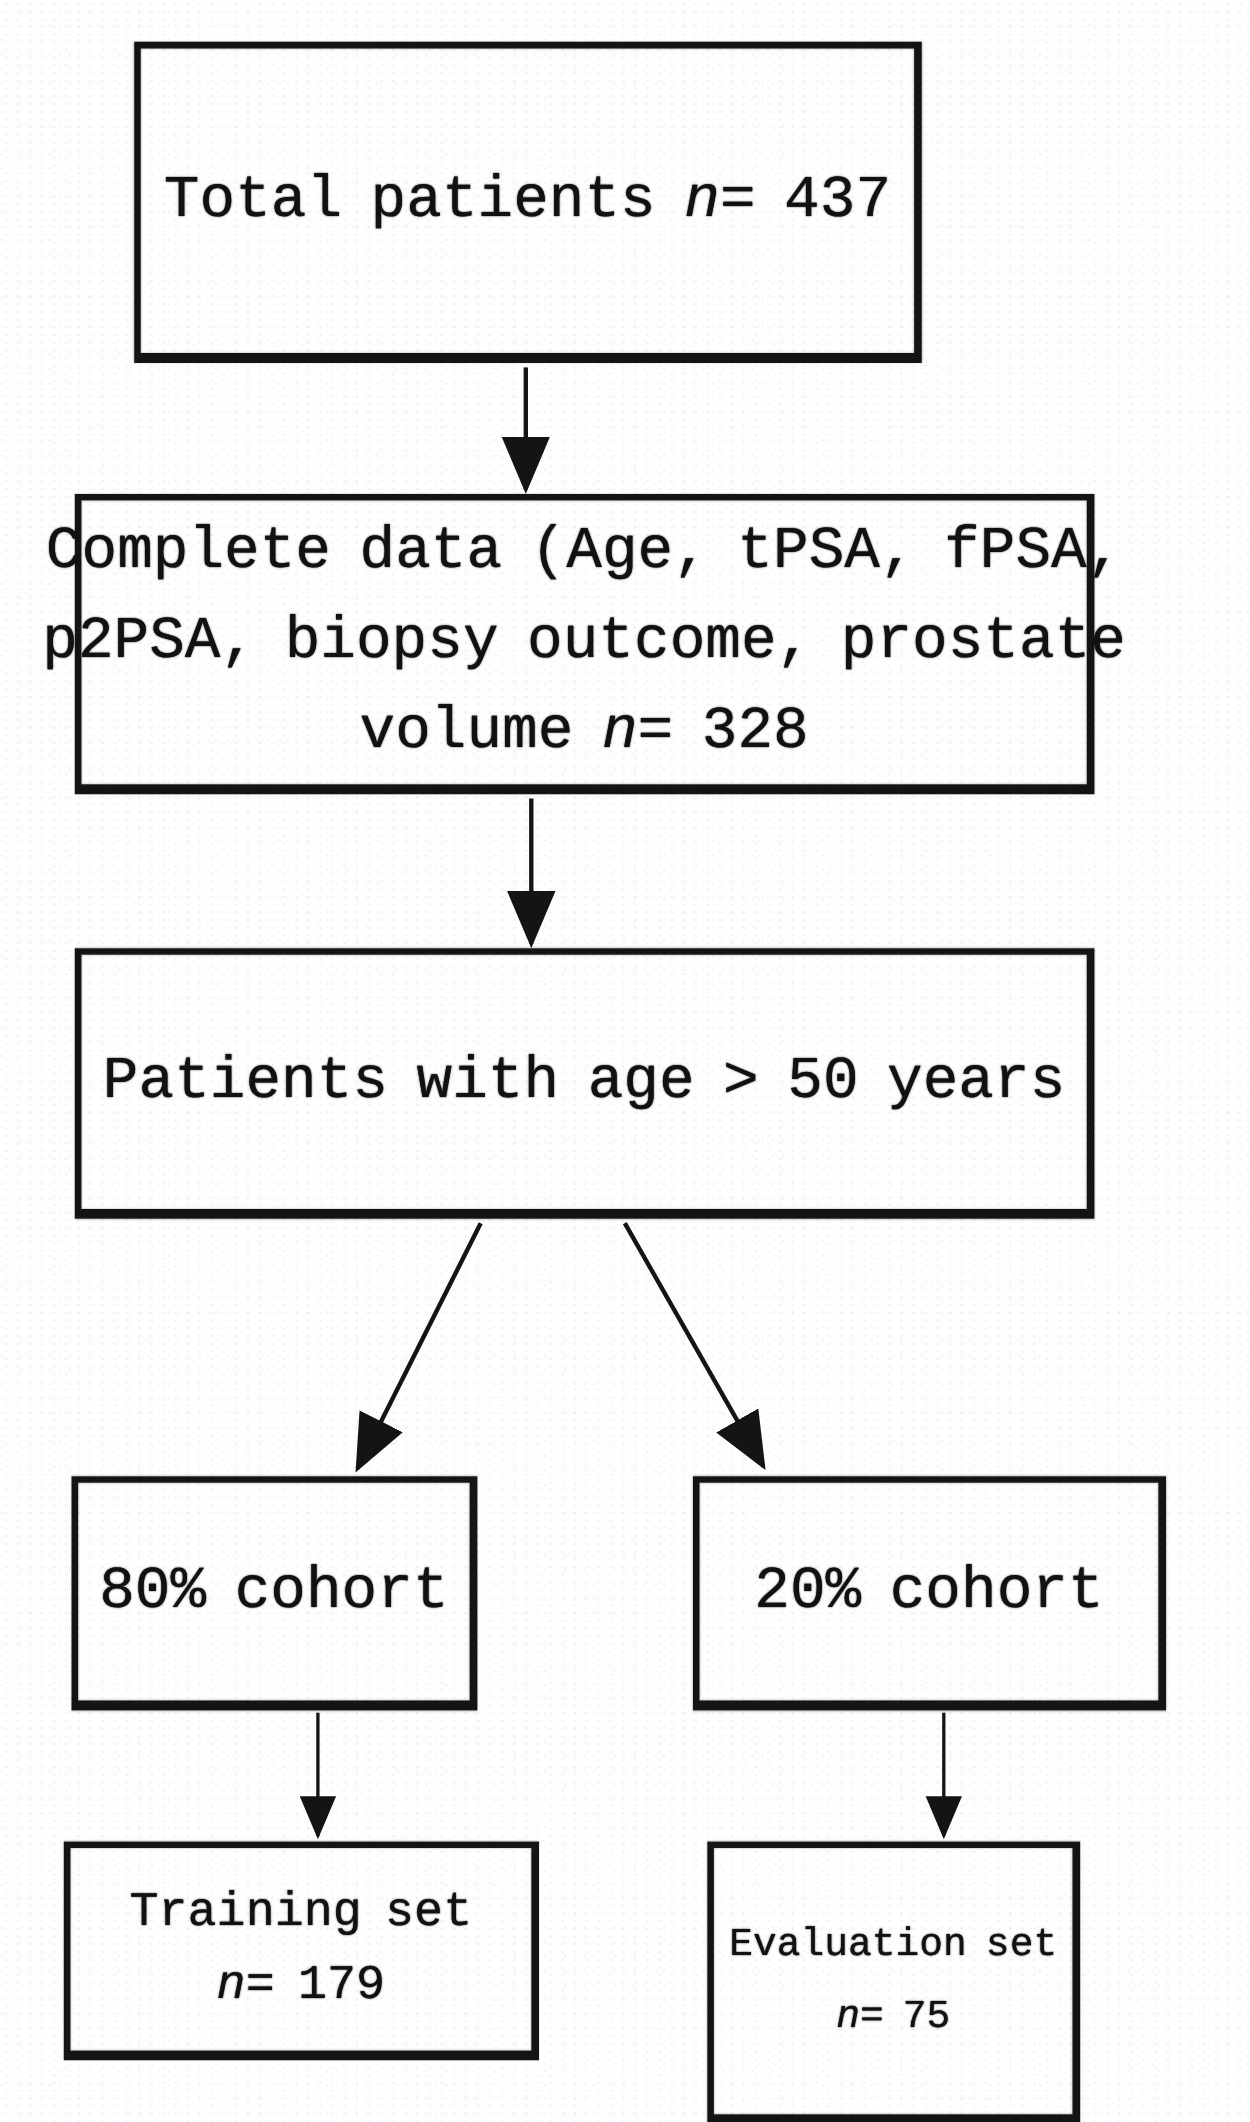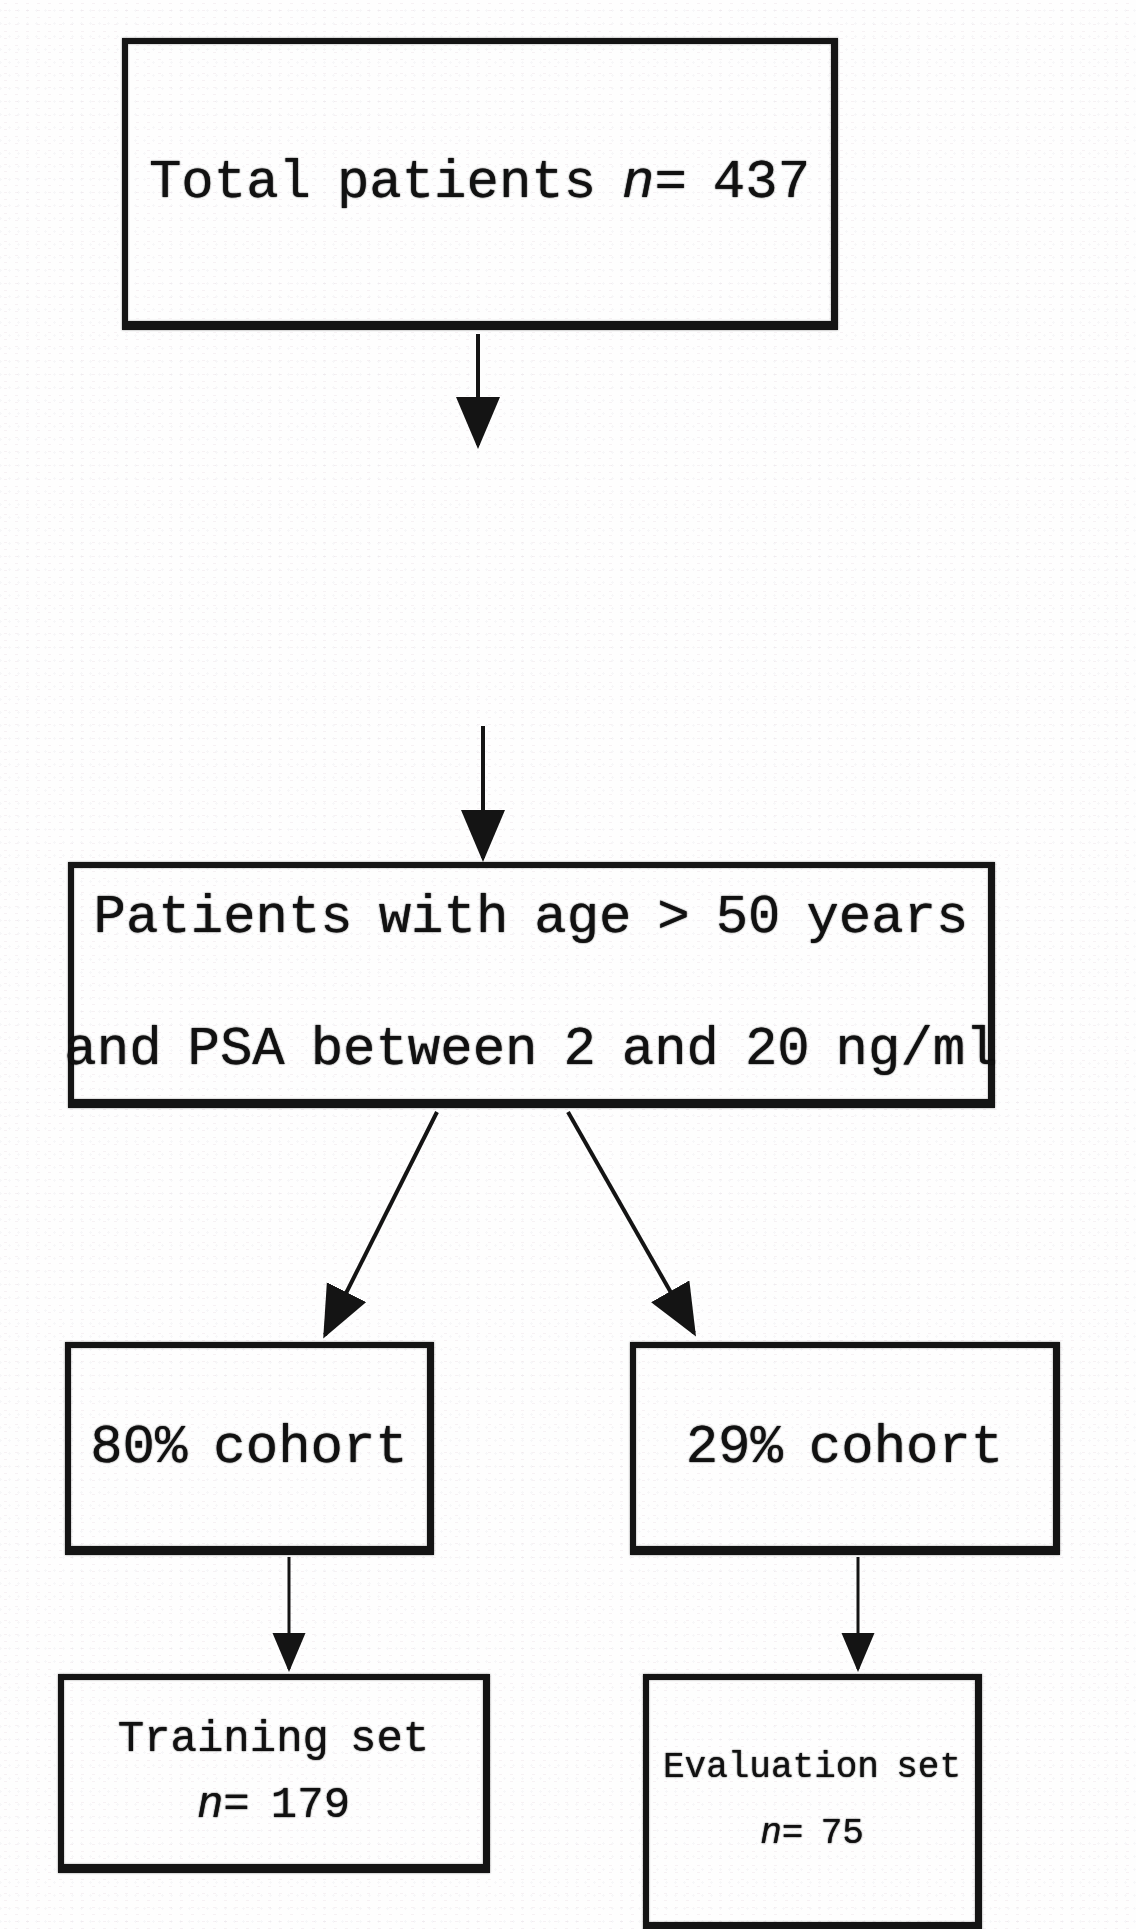--- a/index.html
+++ b/index.html
@@ -73,32 +73,36 @@
     <line x1="437" y1="1112" x2="325" y2="1335" stroke="#141414" stroke-width="4" marker-end="url(#ah)"></line>
     <line x1="568" y1="1112" x2="694" y2="1333" stroke="#141414" stroke-width="4" marker-end="url(#ah)"></line>
     <line x1="289" y1="1557" x2="289" y2="1669" stroke="#141414" stroke-width="3" marker-end="url(#ah)"></line>
     <line x1="858" y1="1557" x2="858" y2="1669" stroke="#141414" stroke-width="3" marker-end="url(#ah)"></line>
   </svg>
 
   <div class="node b1">
     <span class="ln"><span>Total patients </span><i class="var">n</i><span>= 437</span></span>
   </div>
 
+  <div class="node b2">
+    <span class="ln">Complete data (Age, tPSA, fPSA,</span>
+    <span class="ln">p2PSA, biopsy outcome, prostate</span>
+    <span class="ln"><span>volume </span><i class="var">n</i><span>= 328</span></span>
+  </div>
 
   <div class="node b3">
     <span class="ln">Patients with age &gt; 50 years</span>
-    <span class="ln">and PSA between 2 and 20 ng/ml</span>
   </div>
 
   <div class="node b4">
     <span class="ln">80% cohort</span>
   </div>
 
   <div class="node b5">
-    <span class="ln">29% cohort</span>
+    <span class="ln">20% cohort</span>
   </div>
 
   <div class="node b6">
     <span class="ln">Training set</span>
     <span class="ln"><span></span><i class="var">n</i><span>= 179</span></span>
   </div>
 
   <div class="node b7">
     <span class="ln">Evaluation set</span>
     <span class="ln"><span></span><i class="var">n</i><span>= 75</span></span>

